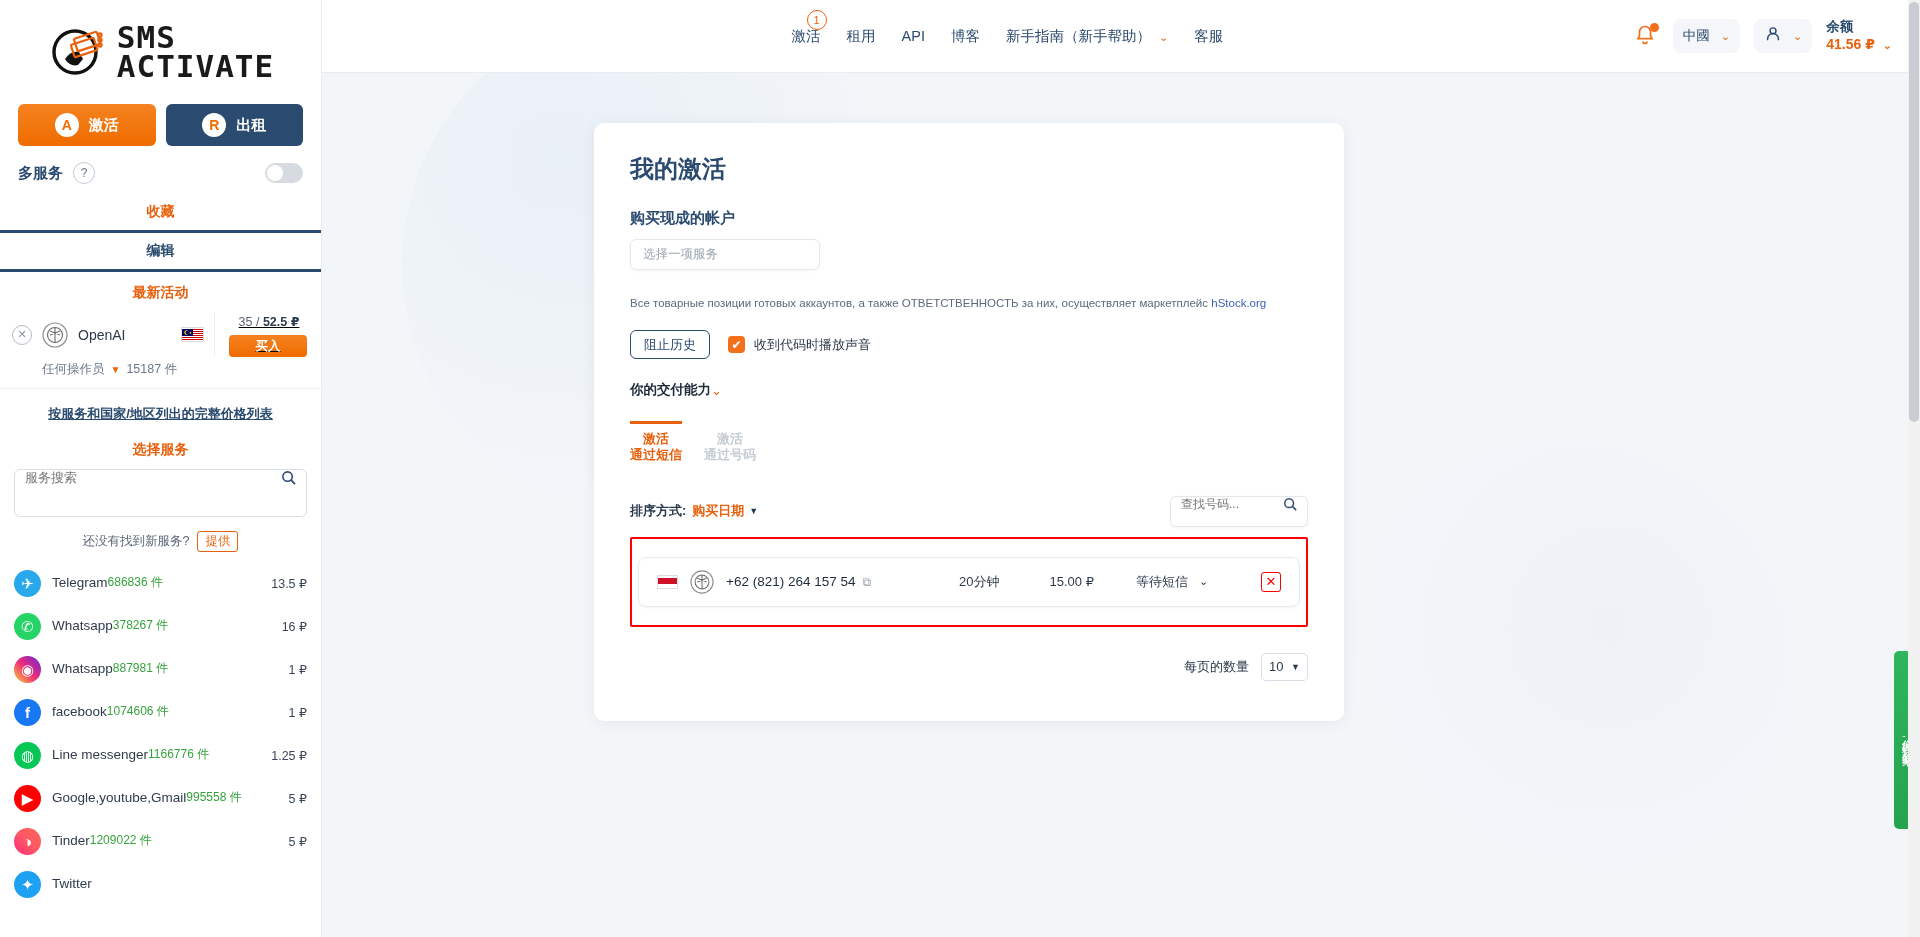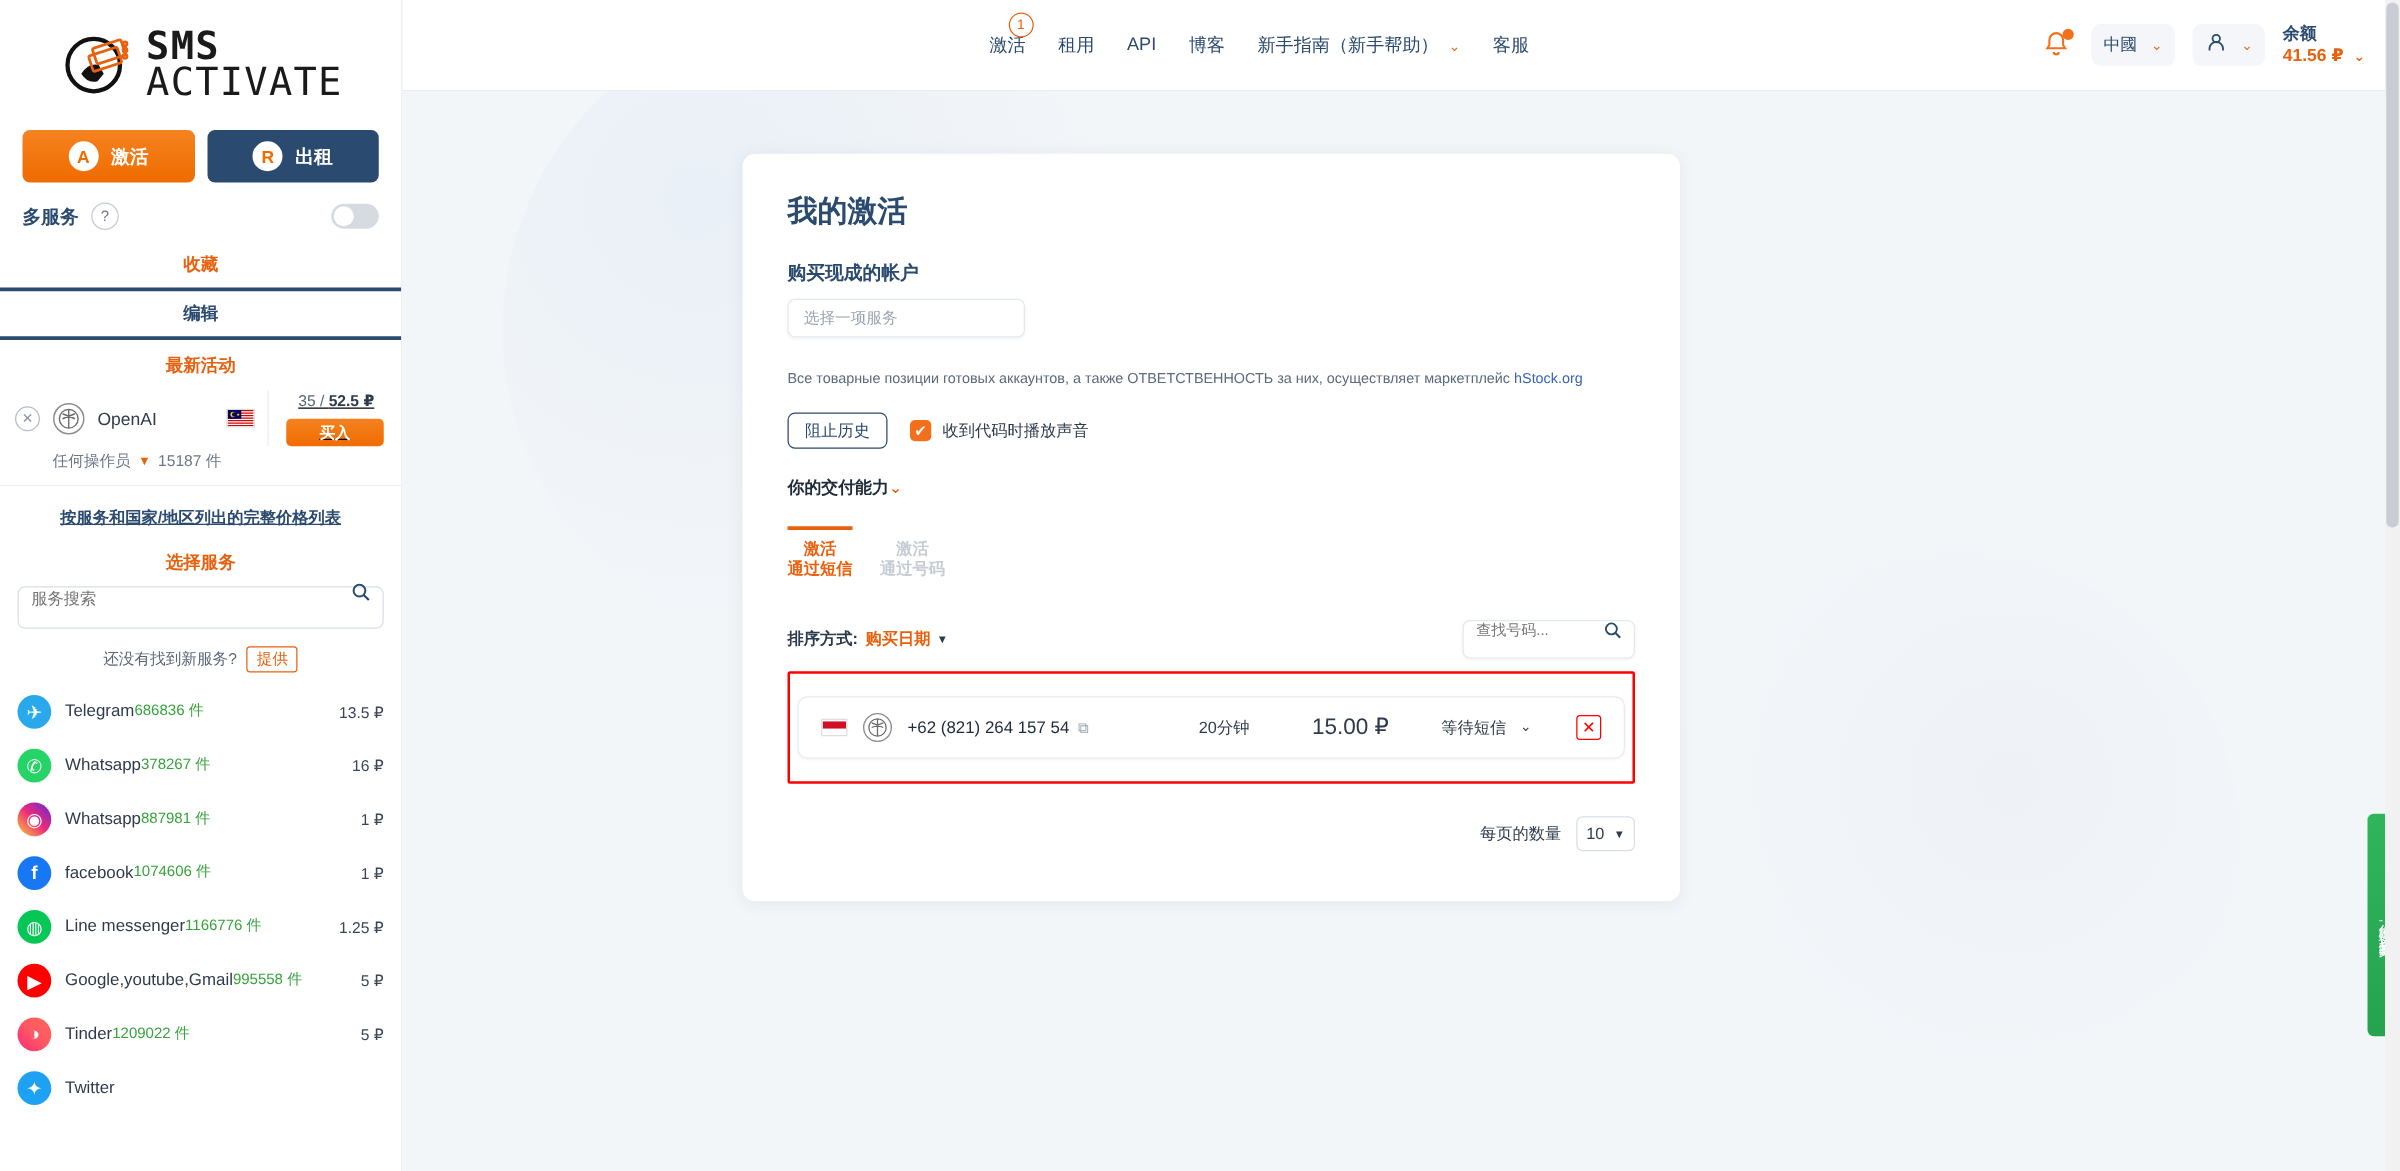--- a/index.html
+++ b/index.html
@@ -15,21 +15,21 @@
   .sidebar {
     width: 322px; height: 937px; background: #ffffff;
     border-right: 1px solid #e8ecf1;
     position: relative; overflow: hidden; flex: 0 0 322px;
   }
   .logo-wrap { height: 104px; display:flex; align-items:center; justify-content:center; }
   .logo { display:flex; align-items:center; gap: 4px; }
   .logo-mark { width: 66px; height: 66px; position: relative; }
   .logo-text { display:flex; flex-direction:column; line-height: 0.95; }
   .logo-text .l1 { font-size: 31px; font-weight: 700; letter-spacing: 1px; color:#1a1a1a; font-family:"DejaVu Sans Mono", monospace;}
-  .logo-text .l2 { font-size: 31px; font-weight: 400; letter-spacing: 1px; color:#1a1a1a; font-family:"DejaVu Sans Mono", monospace;}
+  .logo-text .l2 { font-size: 31px; font-weight: 700; letter-spacing: 1px; color:#1a1a1a; font-family:"DejaVu Sans Mono", monospace;}
 
   .mode-btns { display:flex; gap: 10px; padding: 0 18px; }
   .mode-btn {
     flex:1; height: 42px; border-radius: 6px; display:flex; align-items:center;
     justify-content:center; gap: 10px; font-size: 15px; font-weight: 700;
     color:#fff; cursor:pointer; border:none;
   }
   .mode-btn.activate { background: linear-gradient(180deg,#f58220 0%, #ef6c00 100%); }
   .mode-btn.rent { background: #2b4a6f; }
   .mode-ico { width:24px; height:24px; border-radius:50%; background:#fff;
@@ -64,22 +64,22 @@
              background: linear-gradient(180deg,#f58220,#ef6c00); color:#fff; font-size:12.5px; font-weight:700;
              text-align:center; cursor:pointer; }
   .recent-sub { display:flex;align-items:center; gap:6px; font-size:12.5px; color:#6b7889;
                 padding: 4px 12px 10px 42px; border-bottom:1px solid #eceff3; }
   .recent-sub .car { color:#e8610e; font-size:10px; }
 
   .price-list-link{ display:block; text-align:center; font-size:13px; font-weight:700; color:#2b4a6f;
                     text-decoration:underline; padding: 16px 10px 10px; }
   .choose-svc { text-align:center; font-size:14px; font-weight:700; color:#e8610e; padding: 8px 0 10px; }
 
-  .search-wrap{ margin: 0 14px; height:34px; border:1px solid #d8dee6; border-radius:6px;
-                display:flex;align-items:flex-end;padding:16px 10px; }
+  .search-wrap{ margin: 0 14px; height:48px; border:1px solid #d8dee6; border-radius:6px;
+                display:flex;align-items:flex-start;padding:0 10px; }
   .search-wrap input{ border:none;outline:none;flex:1;font-size:13px;color:#5a6677;
                       font-family:"Liberation Sans", sans-serif; background:transparent;}
   .notfound { display:flex;align-items:center;justify-content:center;gap:8px; font-size:12.5px;
               color:#5a6677; padding: 14px 0 10px;}
   .notfound .offer{ border:1.5px solid #e8610e; color:#e8610e; border-radius:3px; padding:1px 7px; font-size:12.5px;}
 
   .svc-item{ display:flex;align-items:center; gap:11px; padding: 8px 14px; cursor:pointer; }
   .svc-ico{ width:27px;height:27px;border-radius:50%;flex:0 0 27px;
             display:flex;align-items:center;justify-content:center;color:#fff;font-size:15px;font-weight:700;}
   .svc-txt{ display:flex;flex-direction:row; line-height:1.35;}
@@ -151,21 +151,21 @@
                      font-family:"Liberation Sans", sans-serif;}
 
   .hl-box { margin-top: 10px; border: 2px solid #ff0000; border-radius: 2px; padding: 18px 6px; }
   .act-row { border:1px solid #e6eaef; border-radius:8px; height:50px; display:flex; align-items:center;
              padding: 0 18px; gap: 0; box-shadow: 0 1px 3px rgba(40,60,90,.05); }
   .flag-id { width:21px;height:14px; border:1px solid #ddd; overflow:hidden; position:relative; flex:0 0 21px;}
   .row-ava{ width:24px;height:24px;border-radius:50%; margin-left:12px; display:flex;align-items:center;justify-content:center;}
   .row-num{ margin-left:12px; font-size:13.5px; color:#1f2b3a; display:flex;align-items:center;gap:7px;}
   .copy-ico{ color:#9aa4b1; font-size:12px; cursor:pointer;}
   .row-time{ margin-left: 88px; font-size:13px; color:#2f3b4c; }
-  .row-price{ margin-left: 50px; font-size:18px; color:#2f3b4c; }
+  .row-price{ margin-left: 50px; font-size:13px; color:#2f3b4c; }
   .row-status{ margin-left: 42px; font-size:13px; color:#2f3b4c; display:flex;align-items:center;gap:7px;}
   .row-close{ margin-left:auto; width:20px;height:20px;border:1.6px solid #ff0000;color:#ff0000;border-radius:3px;
               display:flex;align-items:center;justify-content:center;font-size:13px;font-weight:700;cursor:pointer;}
 
   .per-page{ display:flex;align-items:center;justify-content:flex-end; gap:12px; margin-top: 26px;}
   .pp-lbl{ font-size:13px; color:#2f3b4c;}
   .pp-sel{ width:47px;height:28px;border:1px solid #d8dee6;border-radius:5px;display:flex;align-items:center;
            justify-content:space-between;padding:0 7px;font-size:13px;color:#2f3b4c;cursor:pointer;}
 
   .side-tab { position:absolute; right:0; top: 578px; width: 26px; height: 178px;

